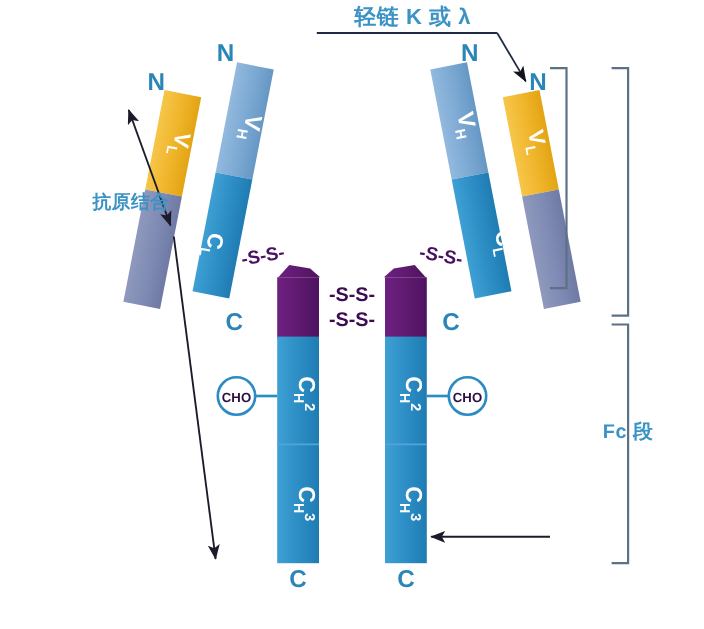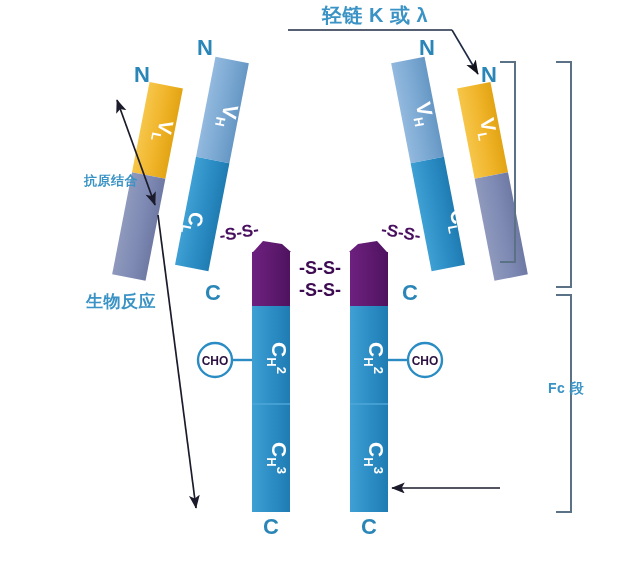--- a/index.html
+++ b/index.html
@@ -31,40 +31,40 @@
   }
   .lbl-light-chain {
     left: 312px;
     top: 2px;
     font-size: 20px;
     margin-left: 10px;
   }
   .lbl-antigen {
     left: 84px;
     top: 172px;
-    font-size: 13px;
+    font-size: 17px;
   }
   .lbl-bio {
     left: 86px;
     top: 290px;
     font-size: 17px;
   }
   .lbl-fab {
     left: 503px;
     top: 164px;
     font-size: 19px;
     color: #2b86b8;
   }
   .lbl-fab sub {
     font-size: 12px;
   }
   .lbl-fc {
     left: 548px;
     top: 380px;
-    font-size: 14px;
+    font-size: 18px;
     color: #3a93c4;
   }
 </style>
 </head>
 <body>
 
 <div id="stage">
 
   <svg id="diagram-svg" width="640" height="572" viewBox="0 0 640 572">
     <defs>
@@ -239,18 +239,17 @@
     <path d="M 556,62 L 571,62 L 571,287 L 556,287" fill="none" stroke="#5b7186" stroke-width="2"></path>
 
     <path d="M 556,295 L 571,295 L 571,512 L 556,512" fill="none" stroke="#5b7186" stroke-width="2"></path>
 
   </svg>
 
   <div class="cn-label lbl-light-chain">轻链 K 或 λ</div>
 
   <div class="cn-label lbl-antigen">抗原结合</div>
 
-  <div class="cn-label lbl-bio">生物反应</div>
 
 
   <div class="cn-label lbl-fc">Fc 段</div>
 
 </div>
 
 </body></html>

